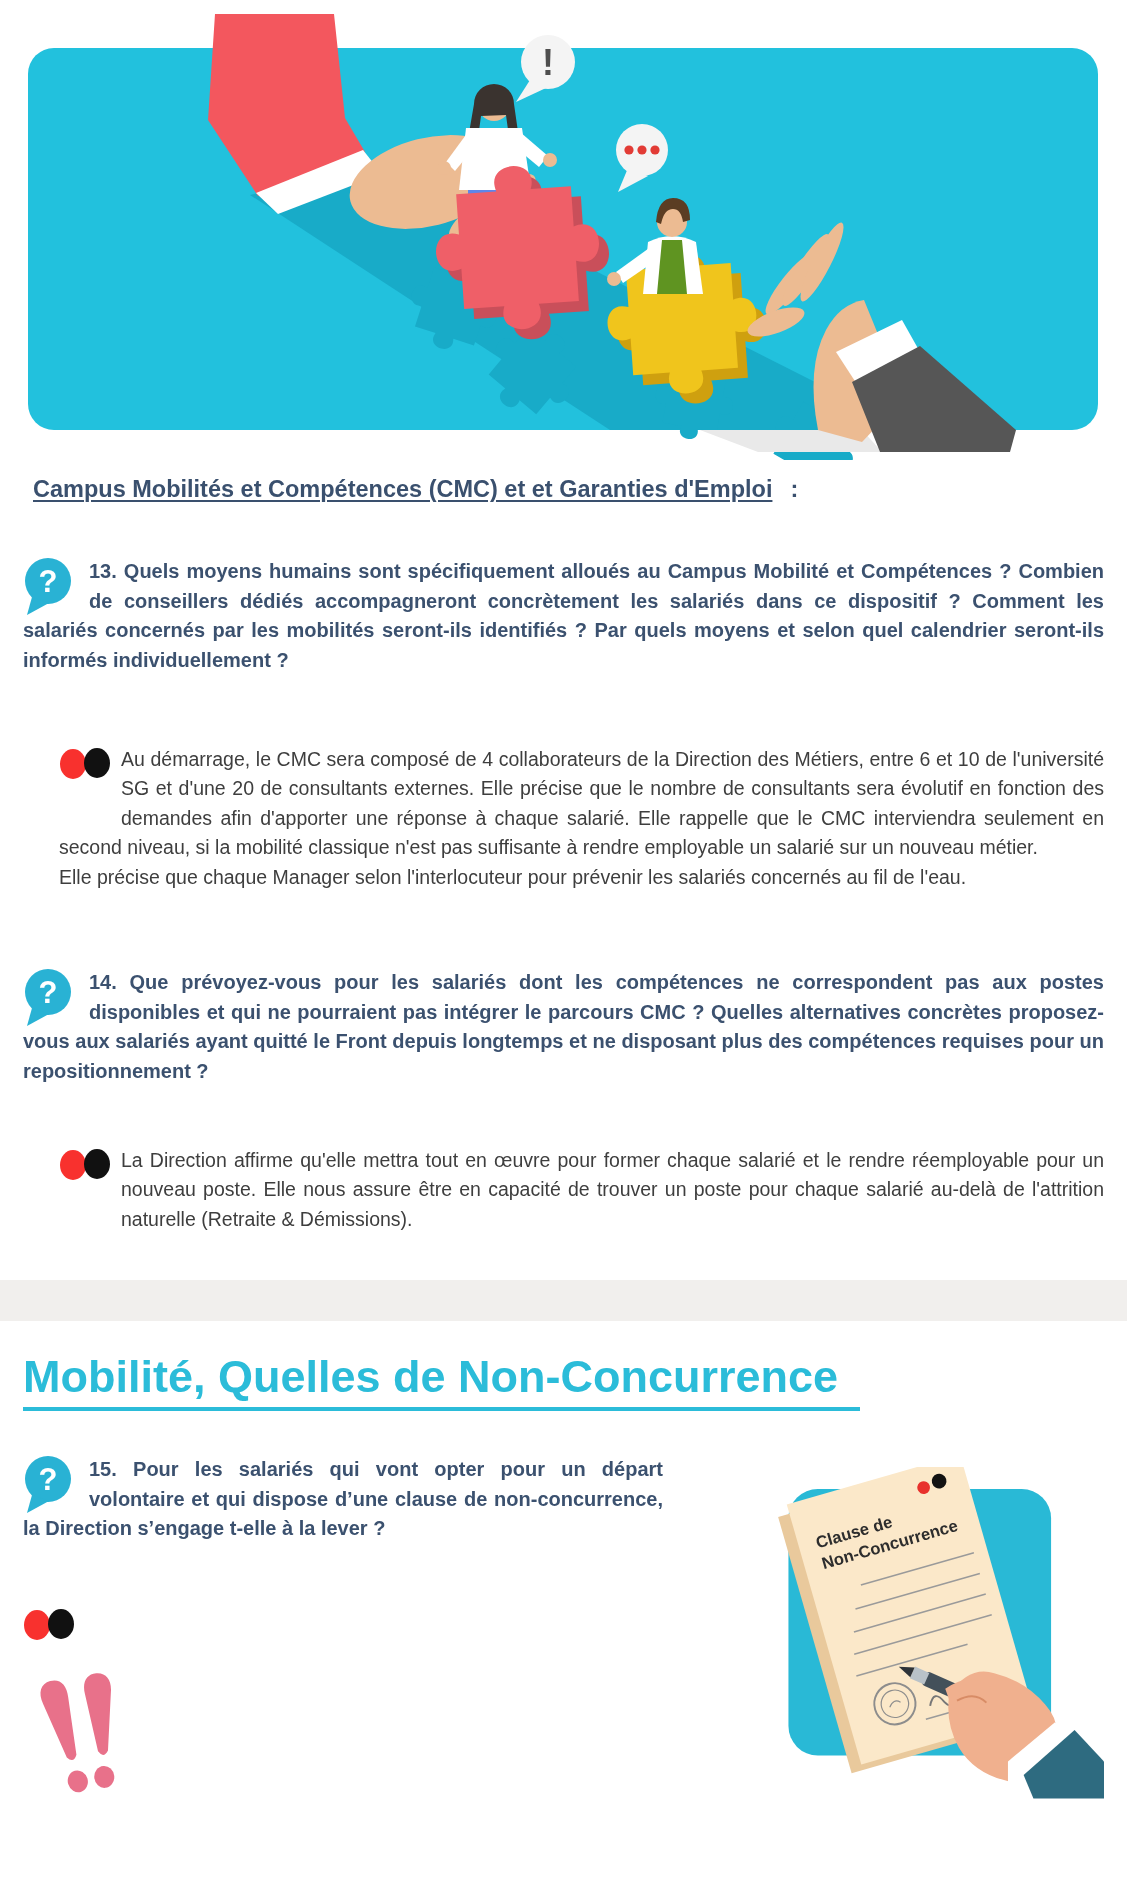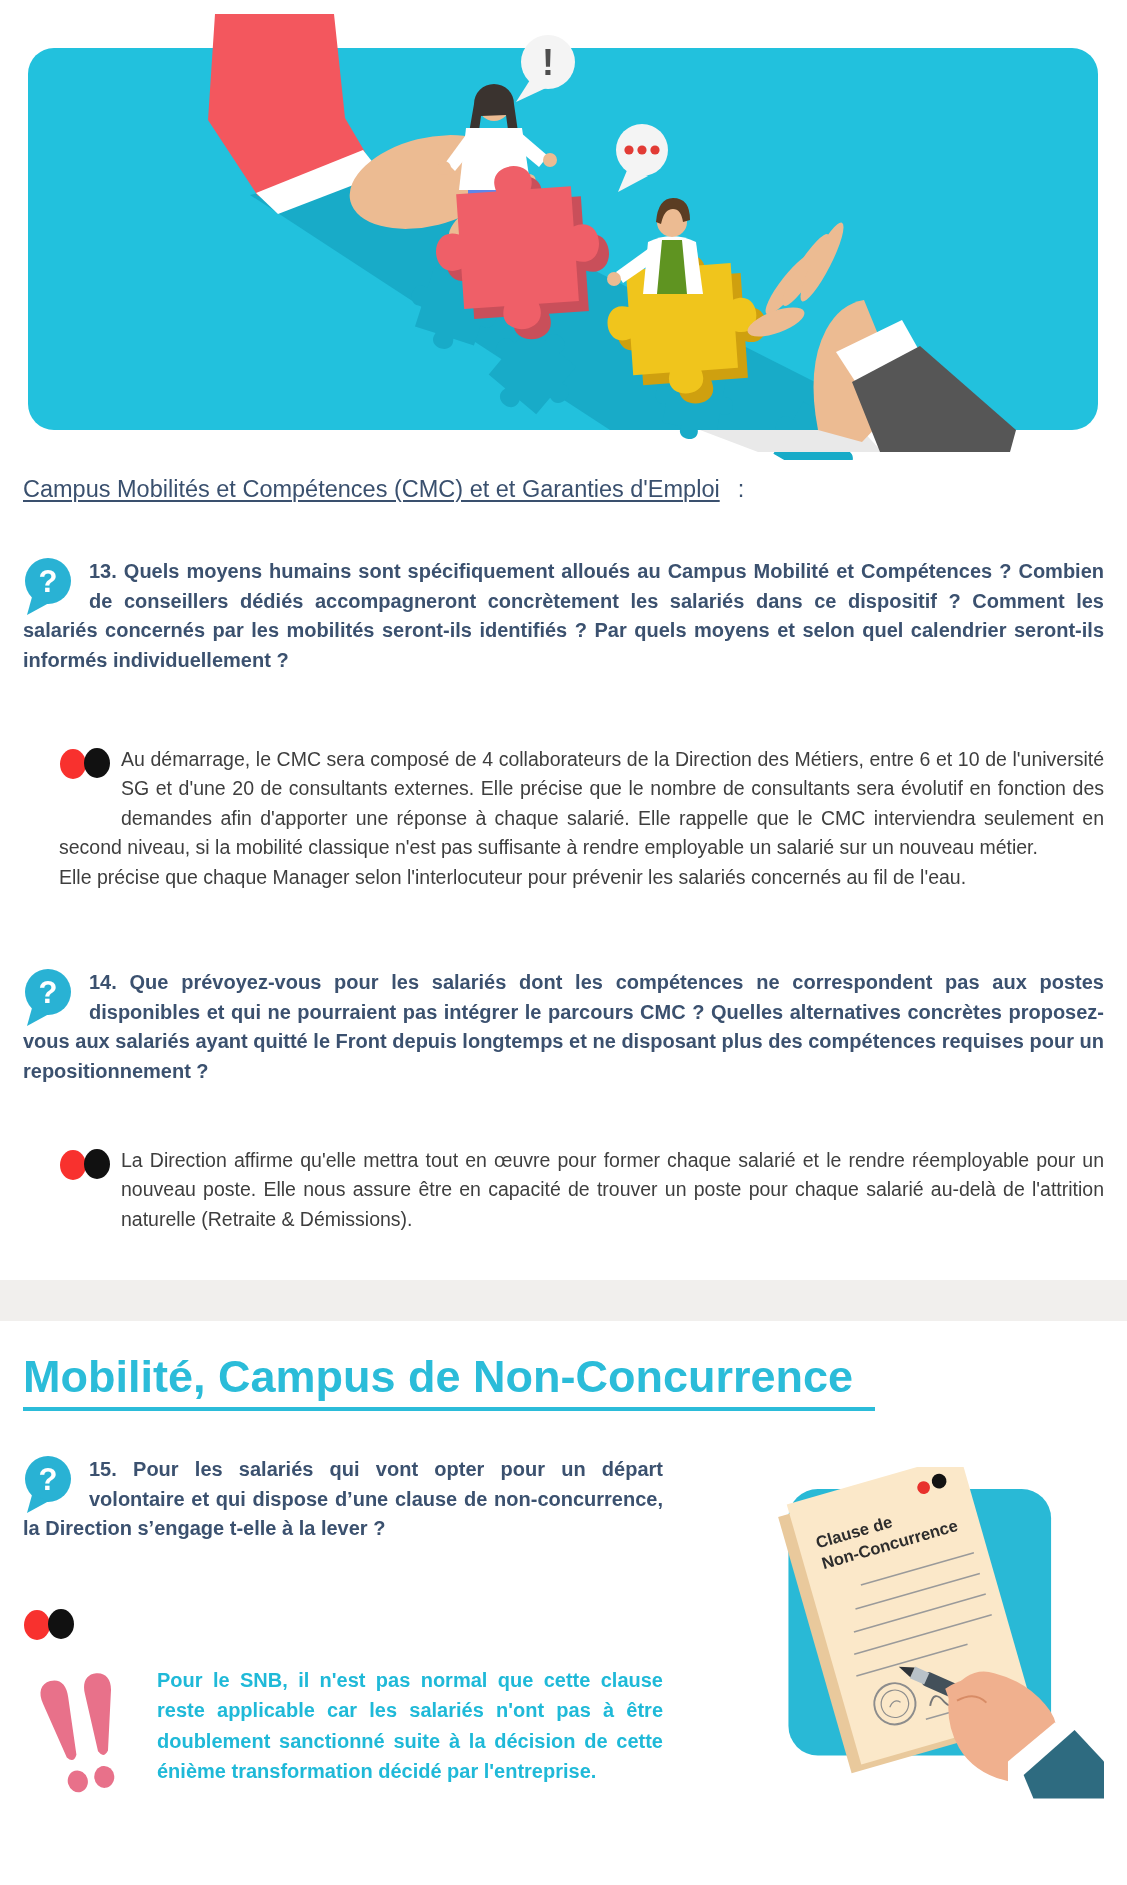--- a/index.html
+++ b/index.html
@@ -1,19 +1,19 @@
 <!DOCTYPE html>
 <html><head>
 <meta charset="utf-8">
 <style>
   html,body{margin:0;padding:0;background:#ffffff;}
   body{width:1127px;font-family:"Liberation Sans",sans-serif;padding-bottom:30px;}
   svg{display:block;}
   .hero{display:block;}
-  .h1{margin:16px 23px 0 23px;font-size:23.5px;font-weight:400;color:#3a506e;}
+  .h1{margin:16px 23px 0 33px;font-size:23.5px;font-weight:700;color:#3a506e;}
   .h1 .u{text-decoration:underline;text-decoration-thickness:2px;text-underline-offset:3px;}
   .h1-colon{margin-left:18px;text-decoration:none;}
   .block{padding:0 23px;}
   .qa{margin-top:54px;font-size:20px;line-height:29.5px;font-weight:700;color:#3b516f;text-align:justify;}
   .qfloat{float:left;width:66px;height:58px;}
   .ans{margin-top:70px;font-size:19.5px;line-height:29.4px;font-weight:400;color:#3e3e3e;text-align:justify;margin-left:36px;}
   .afloat{float:left;width:62px;height:56px;padding-top:3px;}
   .ans-cont{margin-top:0;}
   .qa-14{margin-top:76px;}
   .ans-14{margin-top:60px;}
@@ -149,21 +149,21 @@
         <ellipse cx="38" cy="15" rx="13" ry="15" fill="#111111"></ellipse>
       </svg>
     </span>
     <span>La Direction affirme qu'elle mettra tout en œuvre pour former chaque salarié et le rendre réemployable pour un nouveau poste. Elle nous assure être en capacité de trouver un poste pour chaque salarié au-delà de l'attrition naturelle (Retraite &amp; Démissions).</span>
   </div>
 </div>
 
 <div class="divider"></div>
 
 <h2 class="h2">
-  <span class="h2u">Mobilité, Campus de Non-Concurrence</span>
+  <span class="h2u">Mobilité, Quelles de Non-Concurrence</span>
 </h2>
 
 <div class="s3">
   <div class="s3-left">
     <div class="qa qa15">
       <span class="qfloat">
         <svg width="50" height="58" viewBox="0 0 50 58">
           <circle cx="25" cy="24" r="23" fill="#29b2d4"></circle>
           <polygon points="9,40 4,58 26,46" fill="#29b2d4"></polygon>
           <text x="25" y="35" font-size="31" font-weight="bold" fill="#ffffff" text-anchor="middle">?</text>
@@ -189,21 +189,20 @@
               <path d="M30,6 C40,6 45,14 43,26 L35,84 Q30,92 25,84 L17,26 C15,14 20,6 30,6 Z"></path>
               <ellipse cx="29" cy="110" rx="10" ry="11"></ellipse>
             </g>
             <g transform="rotate(-5 66 55)">
               <path d="M66,0 C76,0 81,8 79,20 L71,78 Q66,86 61,78 L53,20 C51,8 56,0 66,0 Z"></path>
               <ellipse cx="65" cy="104" rx="10" ry="11"></ellipse>
             </g>
           </g>
         </svg>
       </span>
-      <span class="snb-text">Pour le SNB, il n'est pas normal que cette clause reste applicable car les salariés n'ont pas à être doublement sanctionné suite à la décision de cette énième transformation décidé par l'entreprise.</span>
     </div>
   </div>
 
   <div class="s3-right">
 
     <svg width="441" height="332" viewBox="0 0 450 338">
       <rect x="128" y="22" width="268" height="272" rx="30" fill="#29b9d6"></rect>
       <g transform="rotate(-16 250 150)">
         <rect x="150" y="18" width="184" height="272" fill="#e9c99c"></rect>
         <rect x="162" y="8" width="184" height="276" fill="#fbe8c9"></rect>

